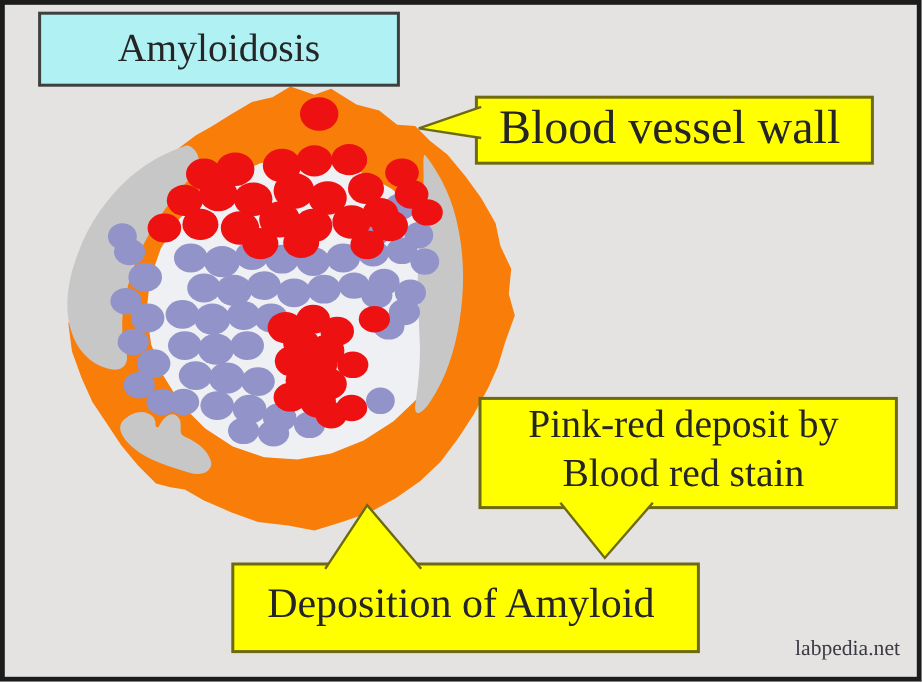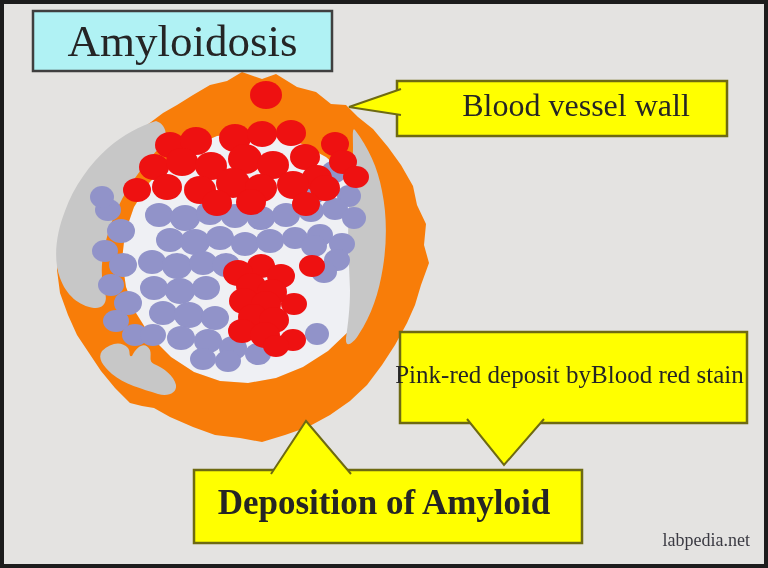--- a/index.html
+++ b/index.html
@@ -14,24 +14,24 @@
   }
   #scene{position:absolute;left:0;top:0;width:760px;height:560px;}
   .overlay{
     position:absolute;
     display:flex;align-items:center;justify-content:center;
     text-align:center;
     color:var(--text,#252525);
     white-space:nowrap;
     pointer-events:none;
   }
-  .title-text{left:29px;top:7px;width:299px;height:60px;font-size:45px;}
-  .vessel-text{left:407px;top:74px;width:330px;height:55px;font-size:32px;text-align:right;}
-  .congo-text{left:392px;top:325px;width:347px;height:91px;font-size:25px;line-height:41px;}
-  .deposition-text{left:186px;top:462px;width:388px;height:73px;font-size:35px;font-weight:bold;}
+  .title-text{left:29px;top:7px;width:299px;height:60px;font-size:33px;}
+  .vessel-text{left:389px;top:74px;width:330px;height:55px;font-size:40px;text-align:right;}
+  .congo-text{left:392px;top:325px;width:347px;height:91px;font-size:33px;line-height:41px;flex-direction:column;}
+  .deposition-text{left:186px;top:462px;width:388px;height:73px;font-size:35px;}
   .watermark{
     position:absolute;right:14px;top:526px;
     font-size:18px;color:var(--watermark,#3a3a42);
   }
 </style>
 </head>
 <body>
 
 <div id="frame">
 

